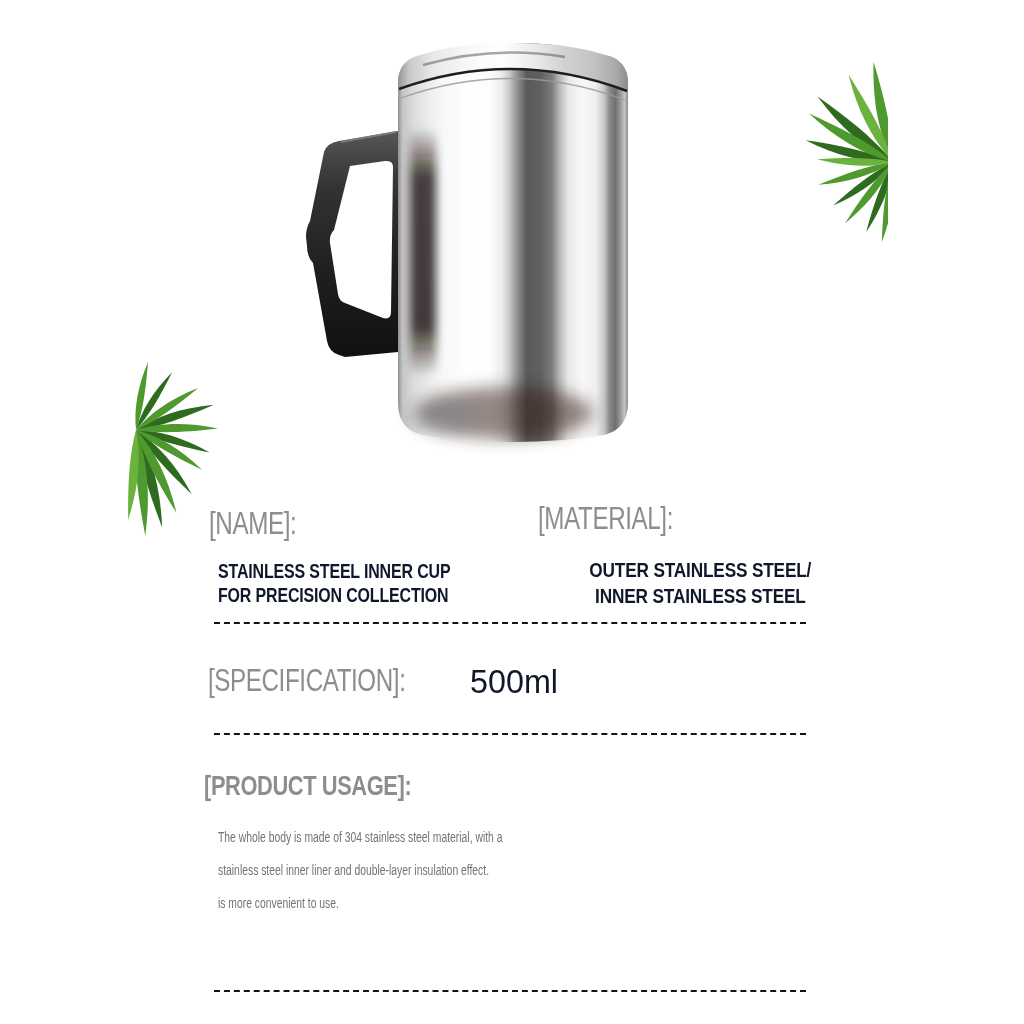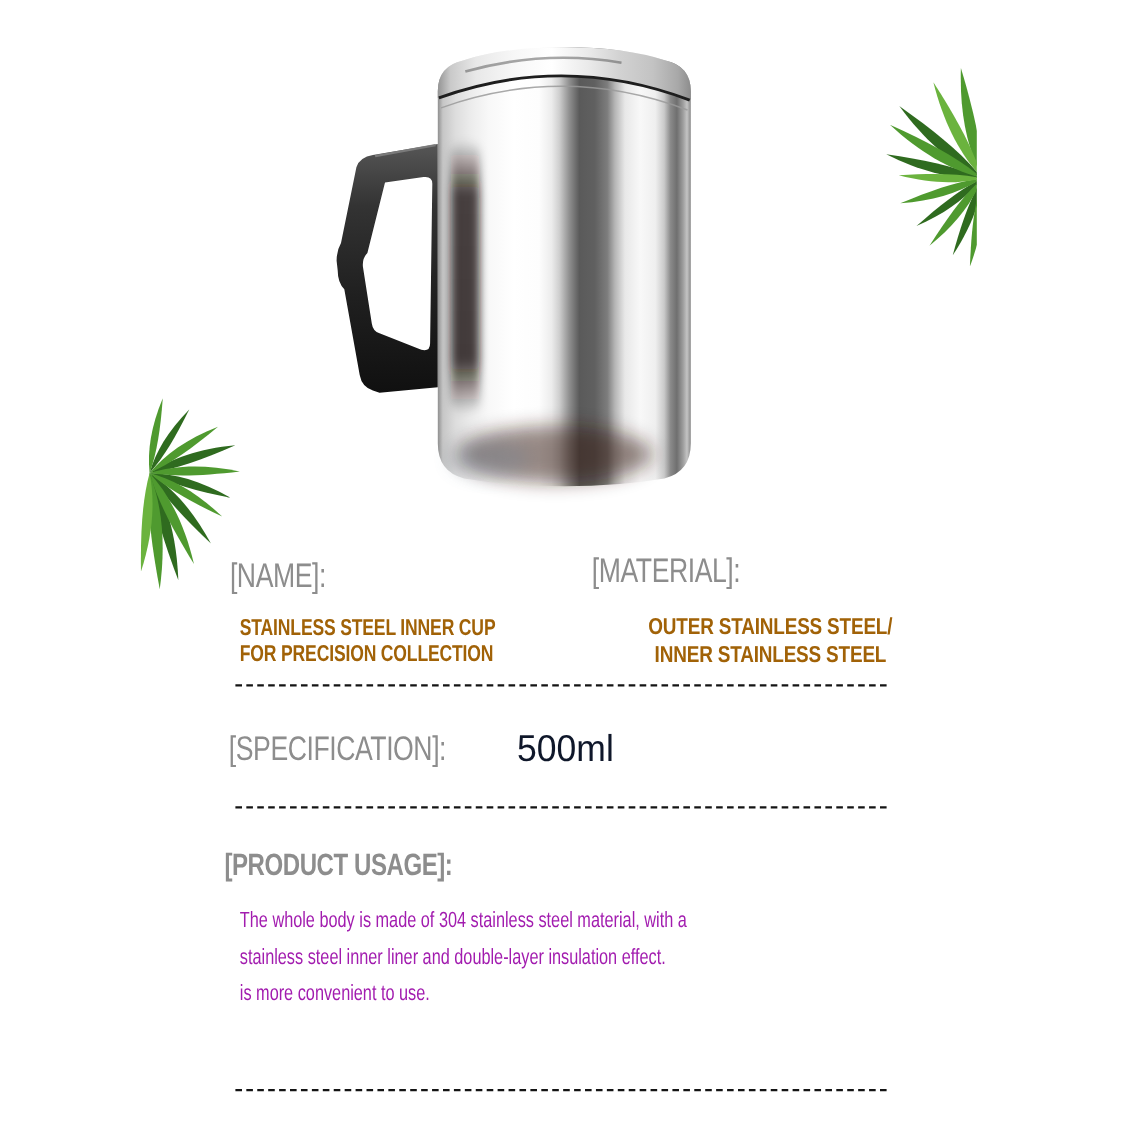--- a/index.html
+++ b/index.html
@@ -8,38 +8,38 @@
     background:#ffffff;
     font-family:"Liberation Sans","DejaVu Sans",sans-serif;
   }
   .abs{position:absolute;}
   .nowrap{white-space:nowrap;}
   .cond{display:inline-block;transform:scaleX(.78);transform-origin:0 50%;}
   .heading{
     font-size:31px;color:#8d8d8d;letter-spacing:-.5px;font-weight:400;
   }
   .value-bold{
-    font-size:21px;font-weight:700;color:#a16207;letter-spacing:-.2px;line-height:24px;
+    font-size:21px;font-weight:700;color:#0f172a;letter-spacing:-.2px;line-height:24px;
   }
   .divider{
     border-top:2px dashed #141414;height:0;width:592px;left:214px;
   }
   #name-heading{left:209px;top:506px;}
   #name-lines{left:218px;top:559px;}
   #name-lines .cond{transform:scaleX(.76);}
   #material-heading{left:538px;top:501px;}
   #material-lines{left:560px;top:557px;width:280px;text-align:center;line-height:25.5px;}
   #material-lines .cond{transform:scaleX(.82);transform-origin:50% 50%;}
   #divider-1{top:622px;}
   #spec-heading{left:208px;top:663px;}
   #spec-value{left:470px;top:662px;font-size:34px;color:#0f172a;}
   #spec-value .cond{transform:scaleX(.95);}
   #divider-2{top:733px;}
   #usage-heading{left:204px;top:770px;font-size:28px;font-weight:bold;}
-  #usage-paragraph{left:218px;top:821px;font-size:20px;color:#a21caf;line-height:33px;}
+  #usage-paragraph{left:218px;top:821px;font-size:14px;color:#737373;line-height:33px;}
   #usage-paragraph .cond{transform:scaleX(.74);}
   #divider-3{top:990px;}
   #mug{left:295px;top:15px;}
   #palm-top-right{left:790px;top:30px;}
   #palm-left{left:115px;top:350px;}
 </style>
 </head>
 <body>
 
 <svg id="palm-top-right" class="abs" width="98" height="220" viewBox="0 0 98 220">

